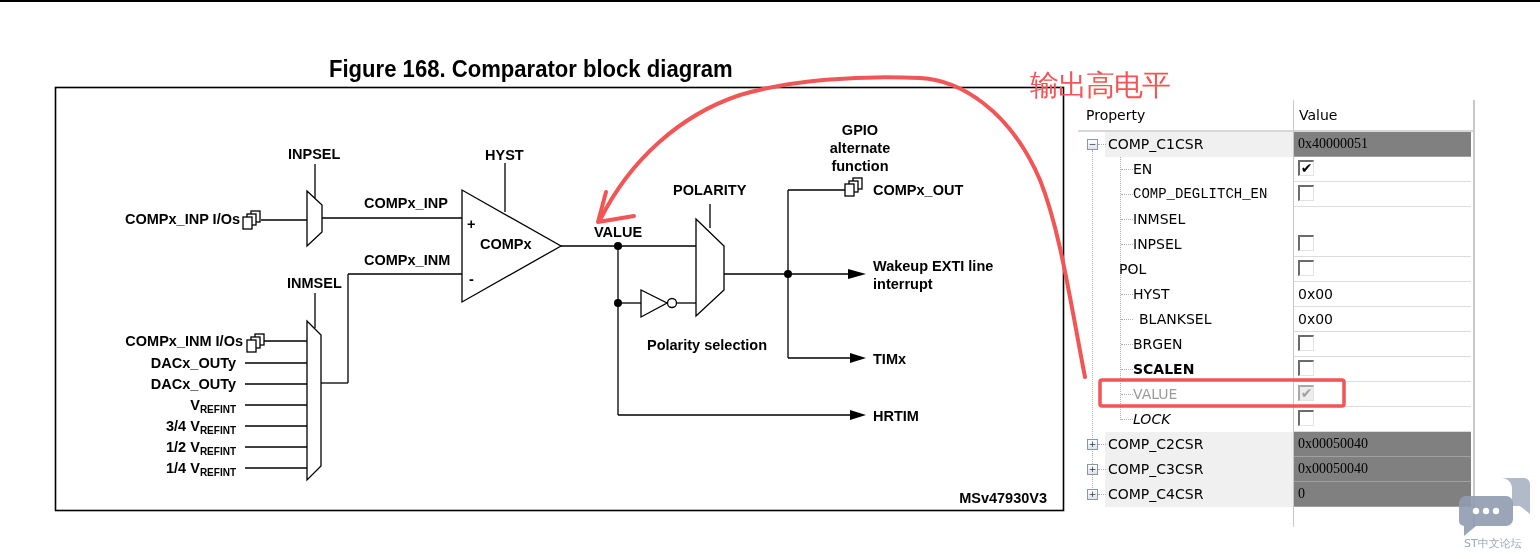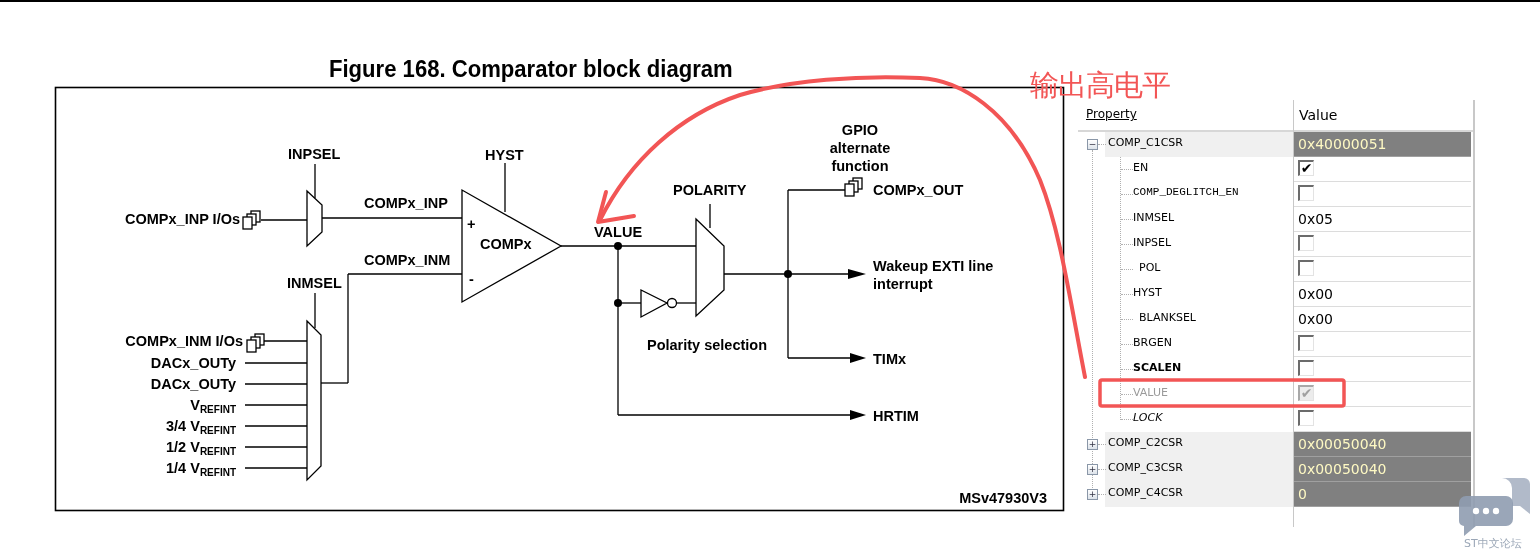--- a/index.html
+++ b/index.html
@@ -17,30 +17,30 @@
   .lbl { font-size:14.5px; font-weight:bold; }
   .sub { font-size:10px; font-weight:bold; }
 
   
   .panel {
     position:absolute; left:1078px; top:100px; width:397px; height:427px;
     background:#fff; font-family:"DejaVu Sans", sans-serif; font-size:14px; color:#000;
   }
   .panel-border-right { position:absolute; left:1473px; top:100px; width:2px; height:427px; background:#c8c8c8; }
   .hdr { position:absolute; top:0; left:0; width:395px; height:30px; border-bottom:2px solid #d7d7d7; }
-  .hdr .h-prop { position:absolute; left:8px; top:7px; font-size:12px;text-decoration:underline; }
+  .hdr .h-prop { position:absolute; left:8px; top:7px; font-size:14px; }
   .hdr .h-val { position:absolute; left:221px; top:7px; font-size:14px; }
   .col-div { position:absolute; left:215px; top:0; width:1px; height:427px; background:#c8c8c8; }
   .row { position:absolute; left:0; width:395px; height:25px; }
-  .row .name { position:absolute; top:4px; white-space:nowrap; font-size:11px; }
+  .row .name { position:absolute; top:4px; white-space:nowrap; font-size:14px; }
   .row .val { position:absolute; left:216px; top:0; width:177px; height:24px; border-bottom:1px solid #dcdcdc; }
   .row .val span { position:absolute; left:4px; top:4px; font-size:14px; white-space:nowrap; }
   .row.group .name-bg { position:absolute; left:27px; top:0; width:188px; height:25px; background:#f0f0f0; }
   .row.group .val { background:#808080; color:#e8e8e8; border-bottom:1px solid #a0a0a0; }
-  .row.group .val span { color:#fef9c3; }
+  .row.group .val span { color:#000000;font-family:Liberation Serif, serif; }
   .row.disabled .name { color:#9a9a9a; }
   .expander {
     position:absolute; left:9px; top:7px; width:9px; height:9px; border:1px solid #8a97a8;
     background:linear-gradient(#fff,#dde3ea); font-size:9px; line-height:9px; text-align:center; color:#334;
   }
   .tree-v { position:absolute; border-left:1px dotted #b0b0b0; }
   .tree-h { position:absolute; border-top:1px dotted #b0b0b0; height:0; }
   .chk {
     position:absolute; left:4px; top:3px; width:16px; height:16px; background:#fff;
     border-top:2px solid #6b6b6b; border-left:2px solid #6b6b6b; border-right:1px solid #e3e3e3; border-bottom:1px solid #e3e3e3;
@@ -192,34 +192,31 @@
       <div class="row" style="top: 82px; font-family: Liberation Mono, monospace;">
         <div class="tree-h" style="left: 43px; top: 12px; width: 12px;"></div>
         <span class="name" style="left: 55px;">COMP_DEGLITCH_EN</span>
         <div class="val">
           <div class="chk"></div>
         </div>
       </div>
       <div class="row" style="top: 107px;">
         <div class="tree-h" style="left: 43px; top: 12px; width: 12px;"></div>
         <span class="name" style="left: 55px;">INMSEL</span>
-        <div class="val">
-          <span>0x05</span>
-        </div>
       </div>
       <div class="row" style="top: 132px;">
         <div class="tree-h" style="left: 43px; top: 12px; width: 12px;"></div>
         <span class="name" style="left: 55px;">INPSEL</span>
         <div class="val">
           <div class="chk"></div>
         </div>
       </div>
       <div class="row" style="top: 157px;">
         <div class="tree-h" style="left: 43px; top: 12px; width: 12px;"></div>
-        <span class="name" style="left: 61px; text-align: center;">POL</span>
+        <span class="name" style="left: 41px; text-align: center;">POL</span>
         <div class="val">
           <div class="chk"></div>
         </div>
       </div>
       <div class="row" style="top: 182px;">
         <div class="tree-h" style="left: 43px; top: 12px; width: 12px;"></div>
         <span class="name" style="left: 55px;">HYST</span>
         <div class="val">
           <span>0x00</span>
         </div>

